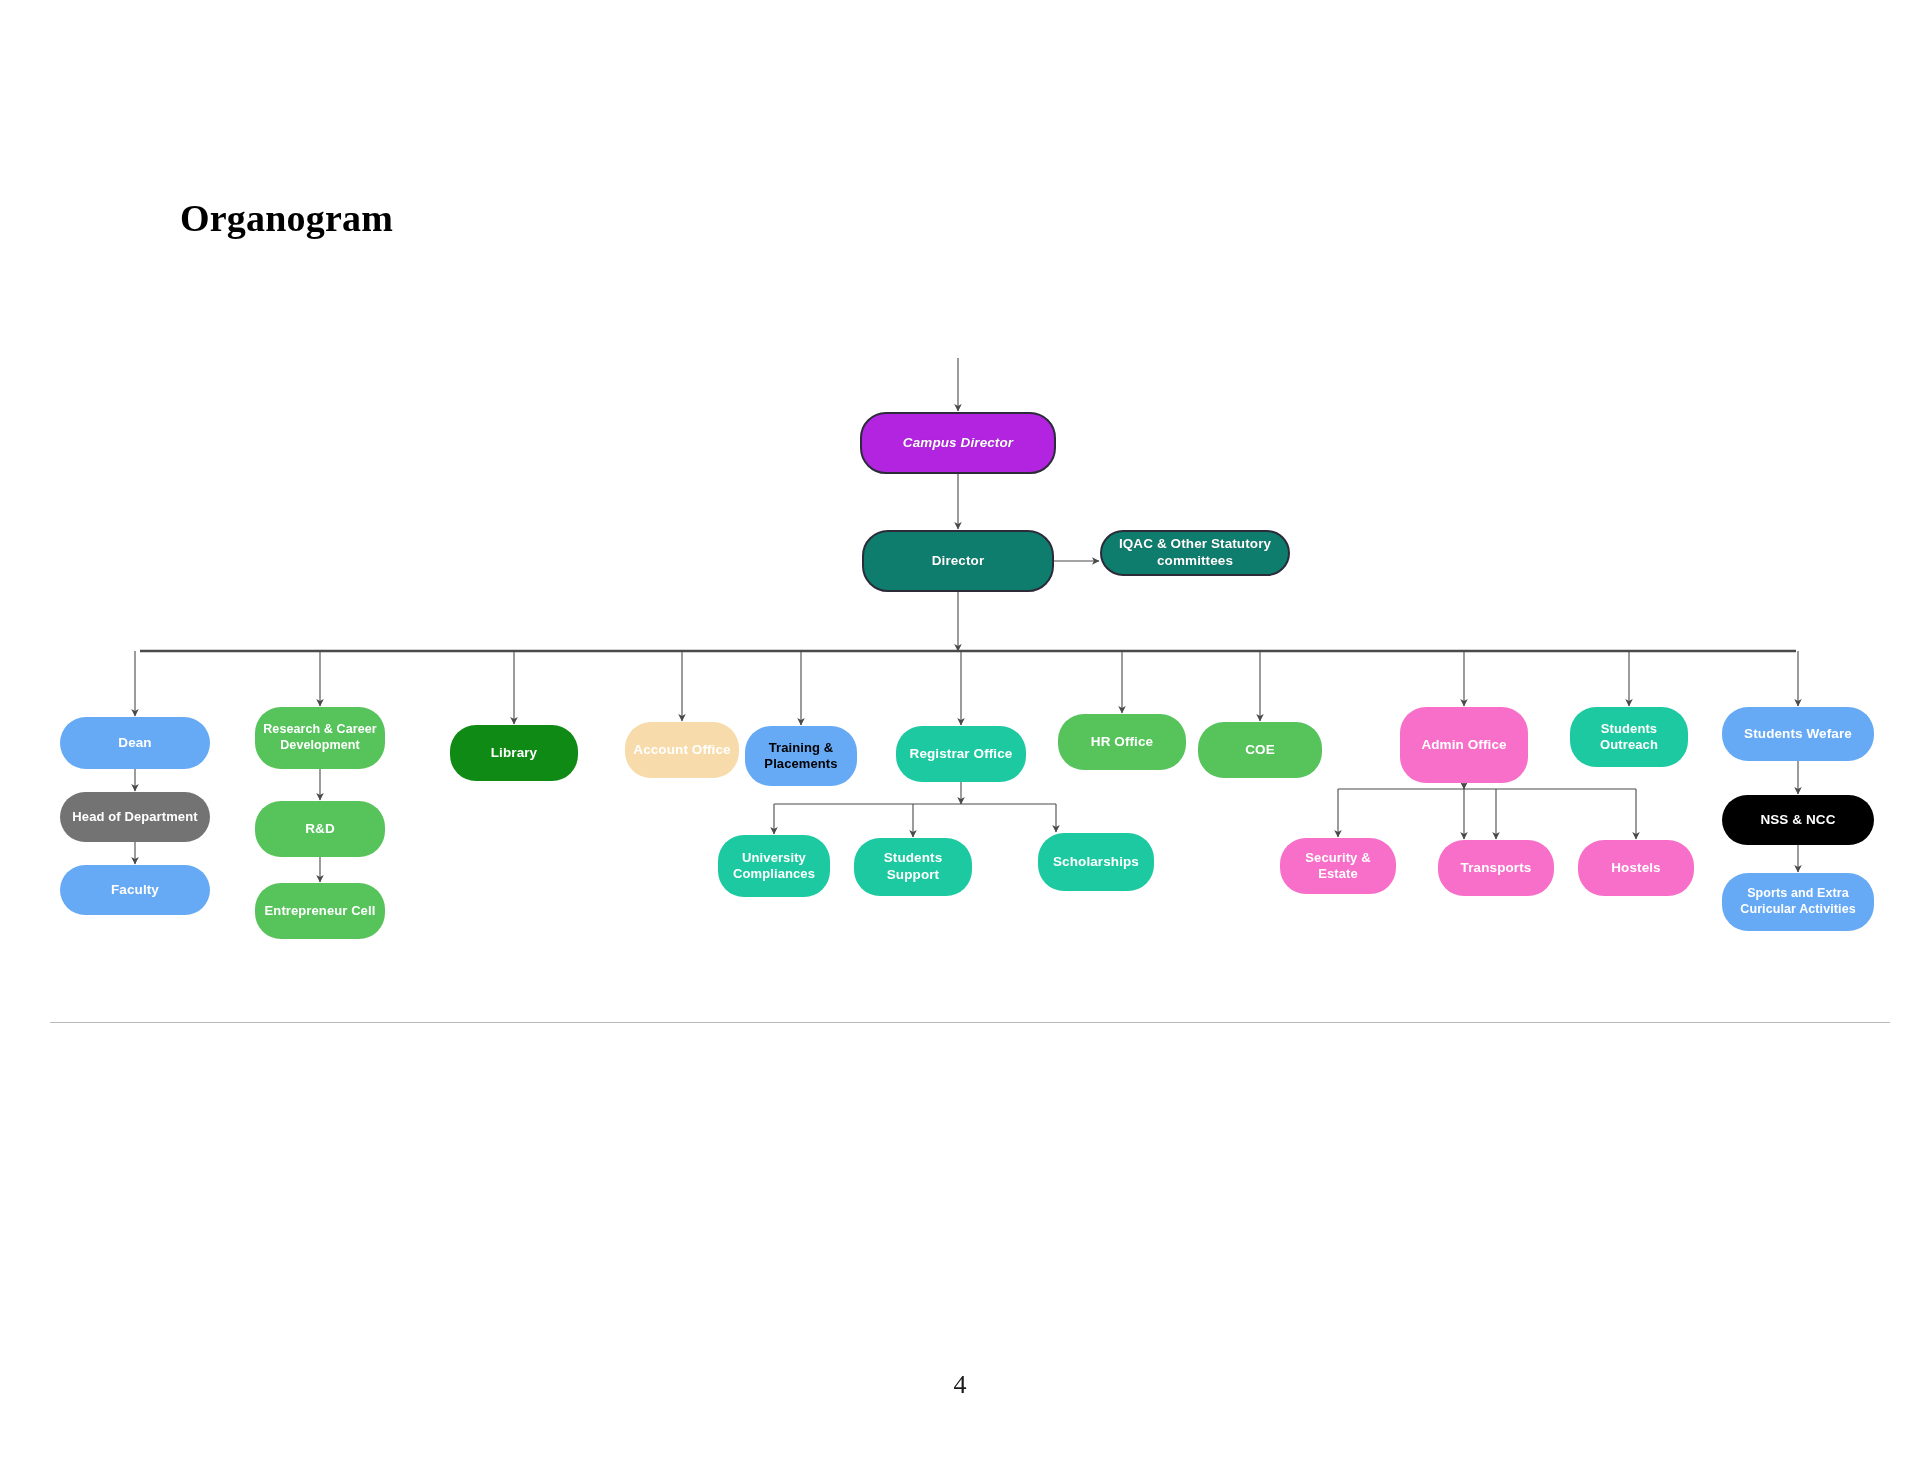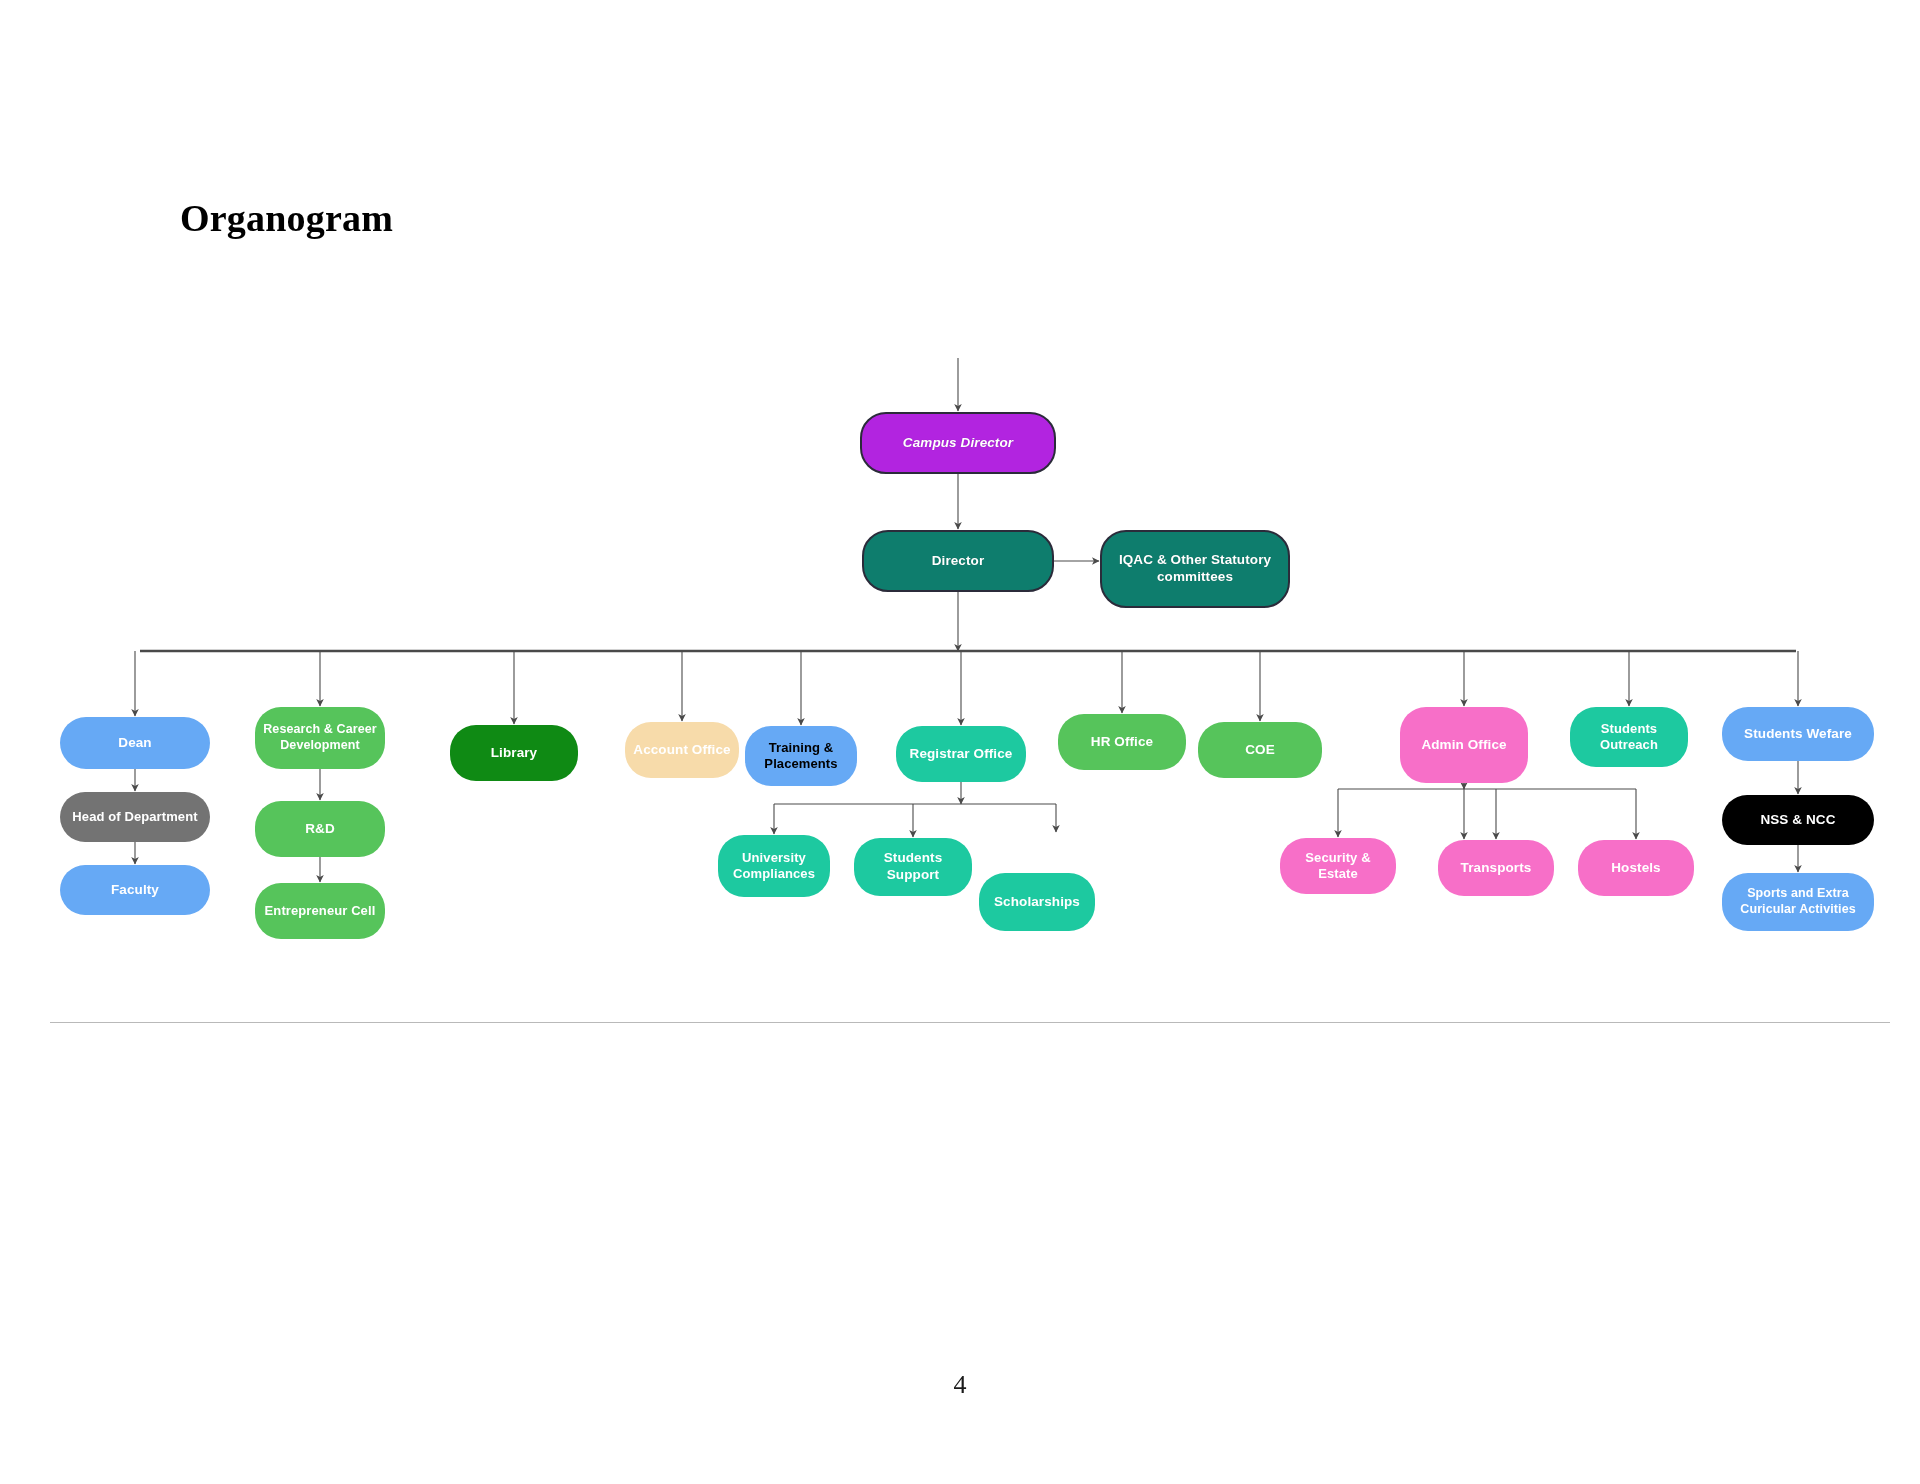--- a/index.html
+++ b/index.html
@@ -140,21 +140,21 @@
         <line x1="1338" y1="789" x2="1338" y2="837" stroke="#4a4a4a" stroke-width="1.1" marker-end="url(#arw)"></line>
         <line x1="1496" y1="789" x2="1496" y2="839" stroke="#4a4a4a" stroke-width="1.1" marker-end="url(#arw)"></line>
         <line x1="1636" y1="789" x2="1636" y2="839" stroke="#4a4a4a" stroke-width="1.1" marker-end="url(#arw)"></line>
       </svg>
       <div class="node outlined" style="left: 860px; top: 412px; width: 196px; height: 62px; background: rgb(178, 36, 224); color: rgb(255, 255, 255); font-size: 13.5px; border-radius: 26px; font-style: italic;">
         <span class="lbl">Campus Director</span>
       </div>
       <div class="node outlined" style="left: 862px; top: 530px; width: 192px; height: 62px; background: rgb(14, 125, 109); color: rgb(255, 255, 255); font-size: 13.5px; border-radius: 26px;">
         <span class="lbl">Director</span>
       </div>
-      <div class="node outlined" style="left: 1100px; top: 530px; width: 190px; height: 78px; background: rgb(14, 125, 109); color: rgb(255, 255, 255); font-size: 13.5px; border-radius: 26px;">
+      <div class="node outlined" style="left: 1100px; top: 530px; width: 190px; height: 46px; background: rgb(14, 125, 109); color: rgb(255, 255, 255); font-size: 13.5px; border-radius: 26px;">
         <span class="lbl">IQAC &amp;  Other Statutory committees</span>
       </div>
       <div class="node soft" style="left: 60px; top: 717px; width: 150px; height: 52px; background: rgb(102, 169, 245); color: rgb(255, 255, 255); font-size: 13.5px; border-radius: 26px;">
         <span class="lbl">Dean</span>
       </div>
       <div class="node soft" style="left: 60px; top: 792px; width: 150px; height: 50px; background: #737373; color: rgb(255, 255, 255); font-size: 13px; border-radius: 25px;">
         <span class="lbl">Head of Department</span>
       </div>
       <div class="node soft" style="left: 60px; top: 865px; width: 150px; height: 50px; background: rgb(102, 169, 245); color: rgb(255, 255, 255); font-size: 13.5px; border-radius: 25px;">
         <span class="lbl">Faculty</span>
@@ -194,21 +194,21 @@
       </div>
       <div class="node soft" style="left: 1722px; top: 707px; width: 152px; height: 54px; background: rgb(102, 169, 245); color: rgb(255, 255, 255); font-size: 13.5px; border-radius: 26px;">
         <span class="lbl">Students Wefare</span>
       </div>
       <div class="node soft" style="left: 718px; top: 835px; width: 112px; height: 62px; background: rgb(29, 201, 160); color: rgb(255, 255, 255); font-size: 13px; border-radius: 26px;">
         <span class="lbl">University Compliances</span>
       </div>
       <div class="node soft" style="left: 854px; top: 838px; width: 118px; height: 58px; background: rgb(29, 201, 160); color: rgb(255, 255, 255); font-size: 13.5px; border-radius: 26px;">
         <span class="lbl">Students Support</span>
       </div>
-      <div class="node soft" style="left: 979px; top: 833px; width: 116px; height: 58px; background: rgb(29, 201, 160); color: rgb(255, 255, 255); font-size: 13.5px; border-radius: 26px; margin-top: 40px;">
+      <div class="node soft" style="left: 1038px; top: 833px; width: 116px; height: 58px; background: rgb(29, 201, 160); color: rgb(255, 255, 255); font-size: 13.5px; border-radius: 26px;">
         <span class="lbl">Scholarships</span>
       </div>
       <div class="node soft" style="left: 1280px; top: 838px; width: 116px; height: 56px; background: rgb(247, 111, 200); color: rgb(255, 255, 255); font-size: 13px; border-radius: 26px;">
         <span class="lbl">Security &amp; Estate</span>
       </div>
       <div class="node soft" style="left: 1438px; top: 840px; width: 116px; height: 56px; background: rgb(247, 111, 200); color: rgb(255, 255, 255); font-size: 13.5px; border-radius: 26px;">
         <span class="lbl">Transports</span>
       </div>
       <div class="node soft" style="left: 1578px; top: 840px; width: 116px; height: 56px; background: rgb(247, 111, 200); color: rgb(255, 255, 255); font-size: 13.5px; border-radius: 26px;">
         <span class="lbl">Hostels</span>

